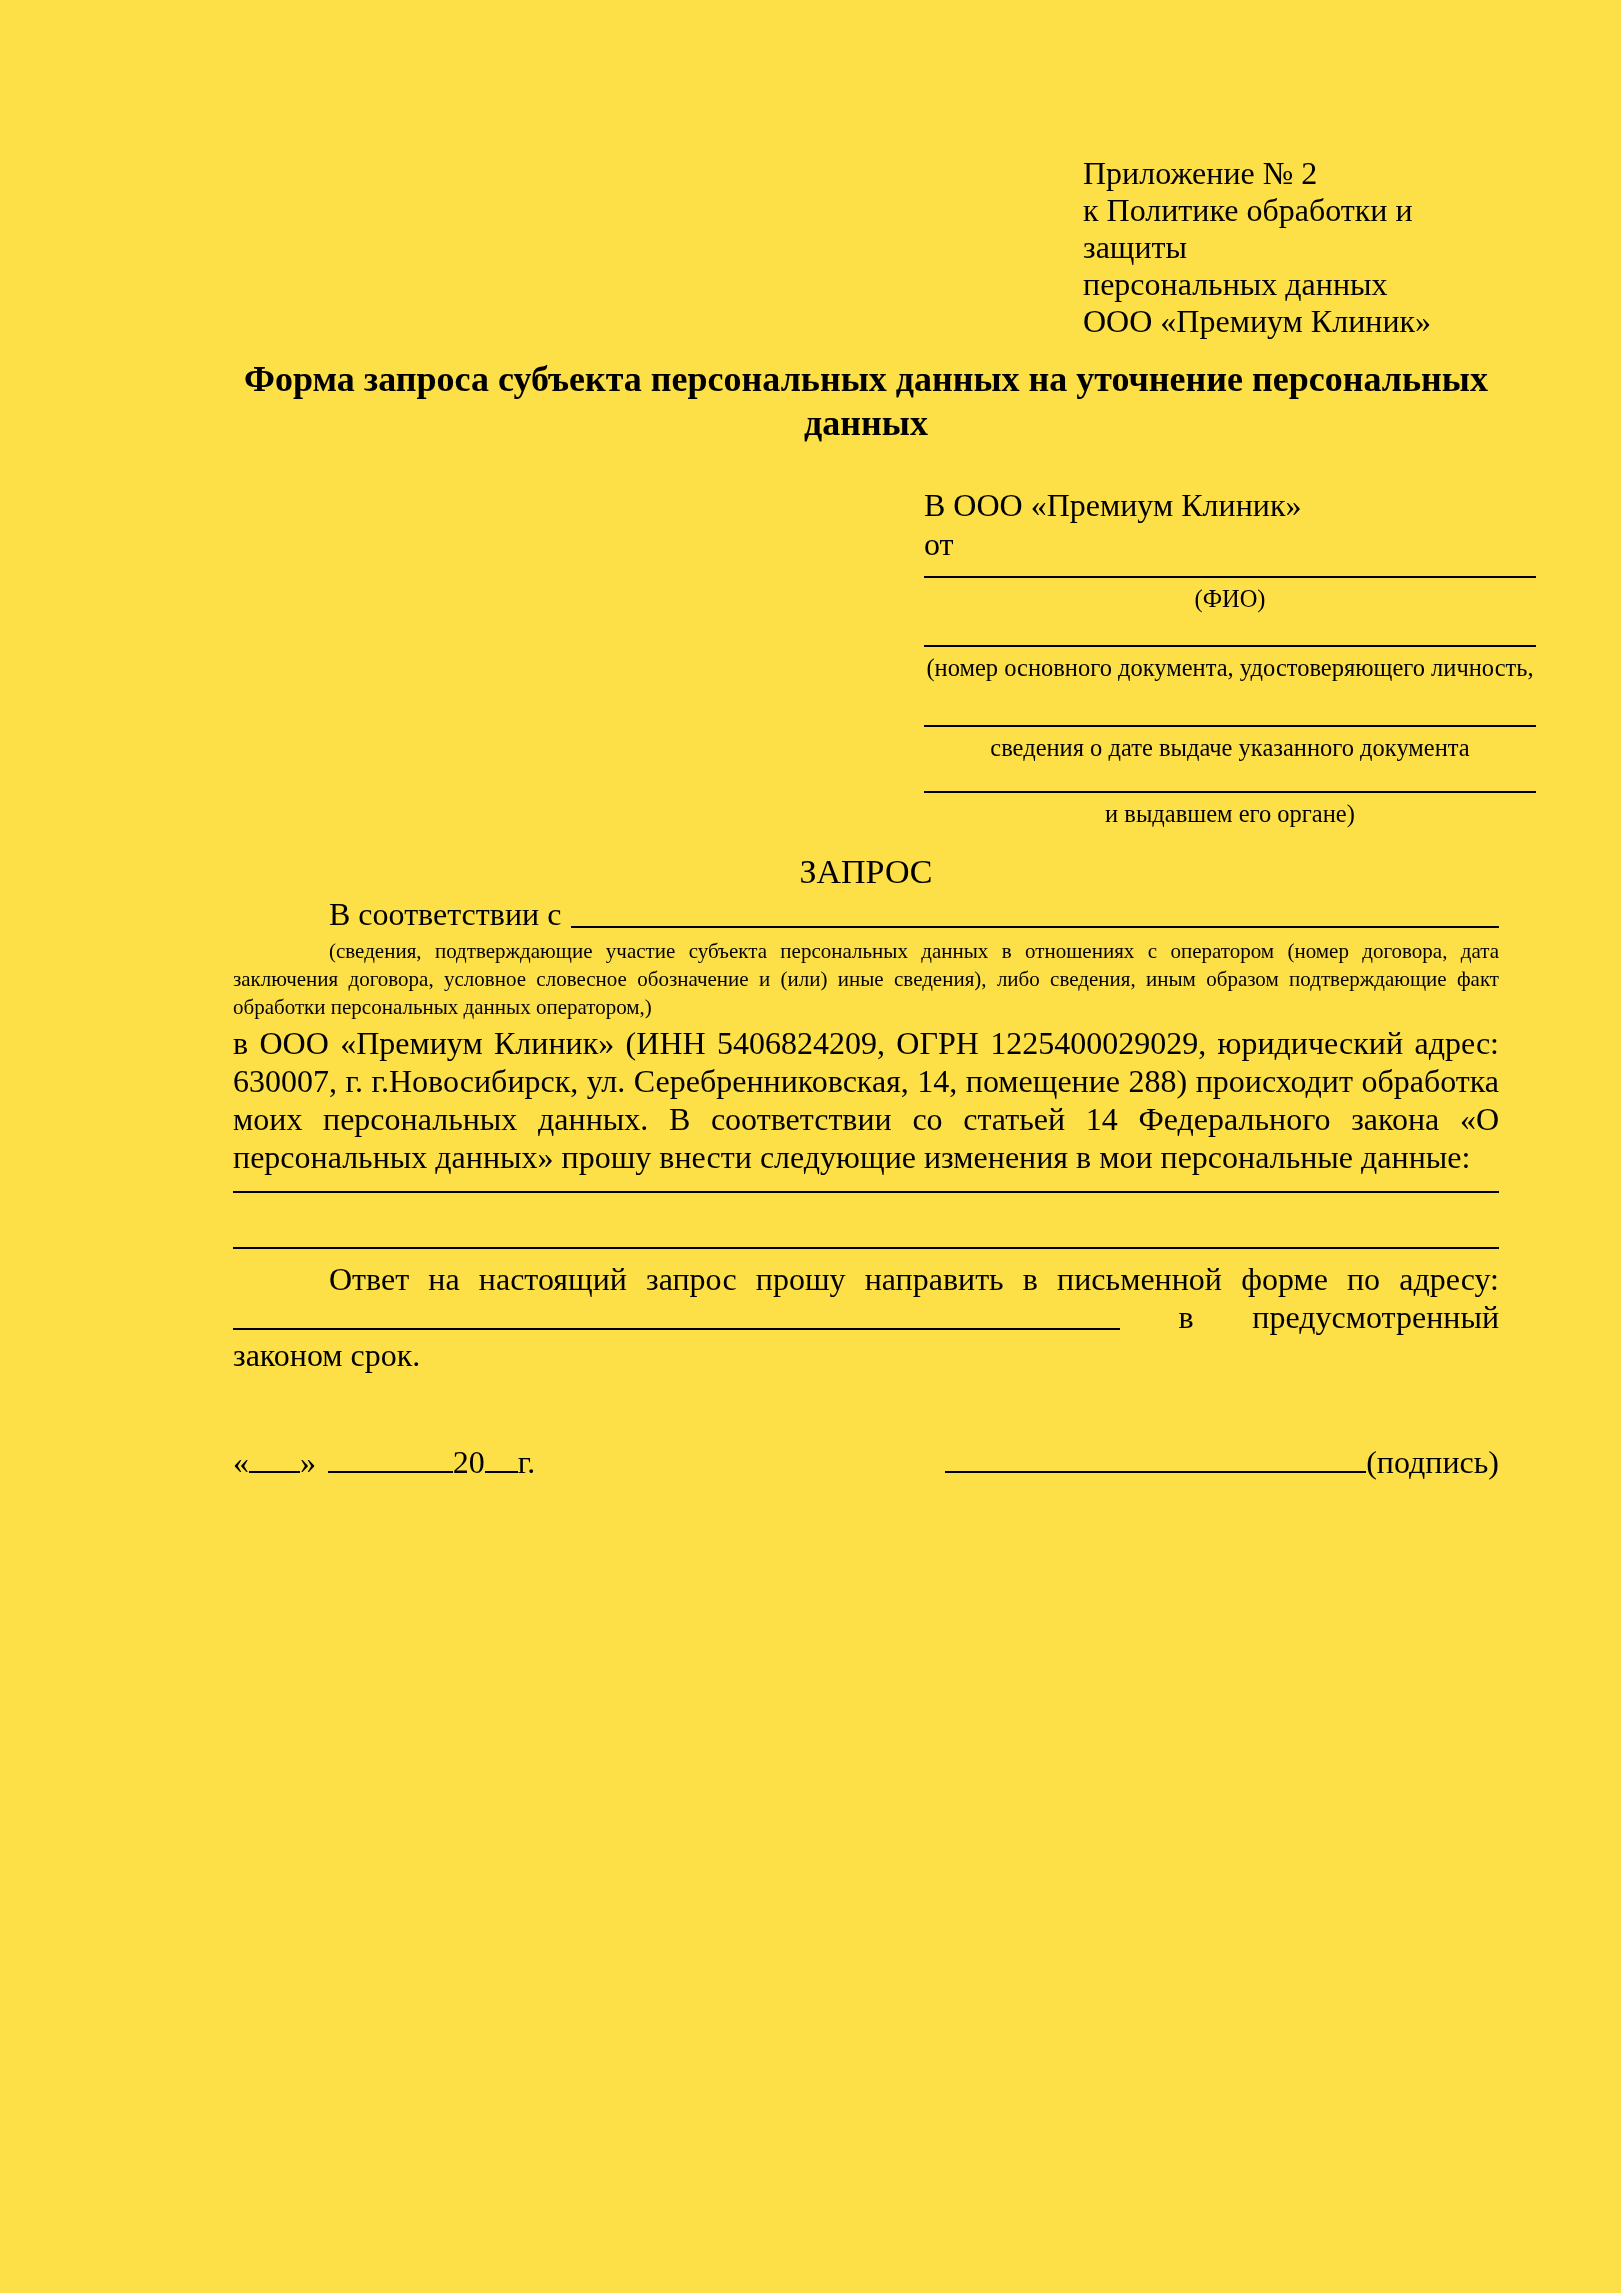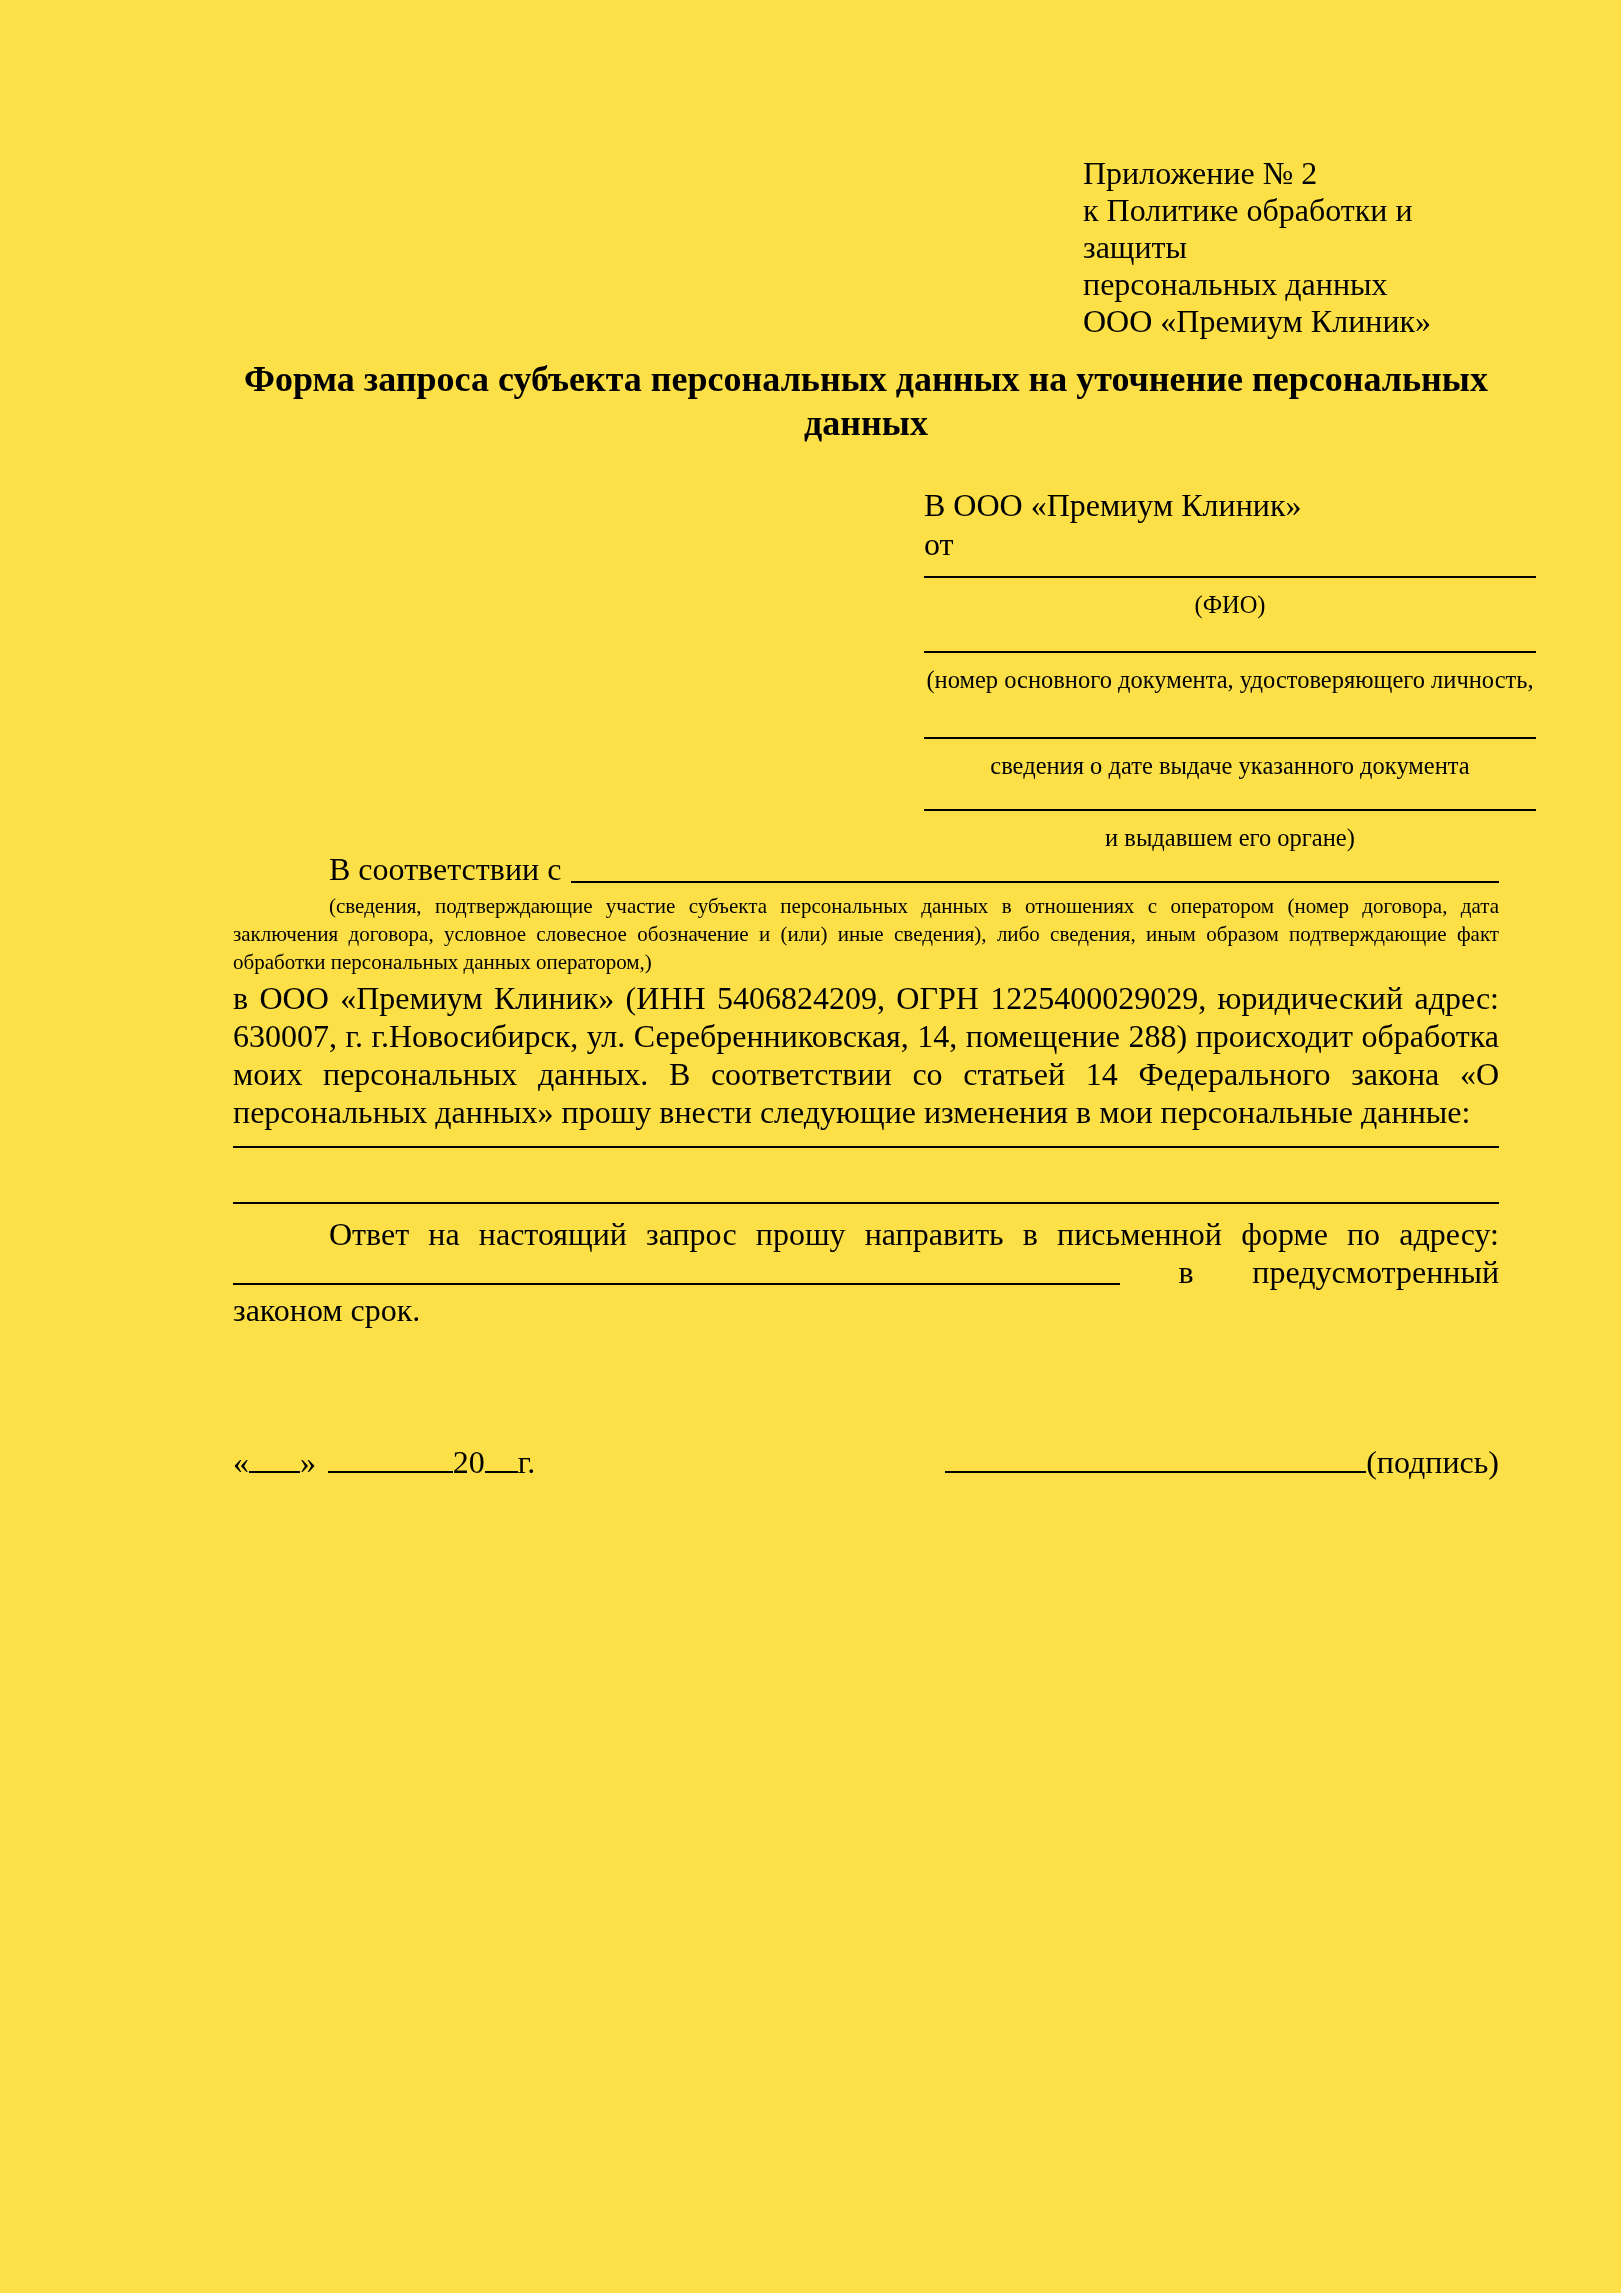--- a/index.html
+++ b/index.html
@@ -49,21 +49,21 @@
     height: 0;
   }
   .addr-blank.b1 { margin-top: 11.8px; }
   .addr-blank.b2 { margin-top: 32px; }
   .addr-blank.b3 { margin-top: 43px; }
   .addr-blank.b4 { margin-top: 29px; }
   .addr-caption {
     font-size: 24.5px;
     line-height: 29px;
     text-align: center;
-    padding-top: 12px;
+    padding-top: 6px;
   }
 
   
   .main {
     position: absolute;
     left: 233px;
     top: 849px;
     width: 1266px;
     font-size: 32px;
     line-height: 38px;
@@ -174,20 +174,21 @@
     <div class="addr-caption">(номер основного документа, удостоверяющего личность,</div>
 
     <div class="addr-blank b3"></div>
     <div class="addr-caption">сведения о дате выдаче указанного документа</div>
 
     <div class="addr-blank b4"></div>
     <div class="addr-caption">и выдавшем его органе)</div>
   </div>
 
   <div class="main">
+    <h2 class="zapros">ЗАПРОС</h2>
 
     <div class="intro-row">
       <span class="intro-prefix">В соответствии с</span>
       <span class="fill-line"></span>
     </div>
 
     <p class="small-caption">(сведения, подтверждающие участие субъекта персональных данных в отношениях с оператором (номер договора, дата заключения договора, условное словесное обозначение и (или) иные сведения), либо сведения, иным образом подтверждающие факт обработки персональных данных оператором,)</p>
 
     <p class="body-par">в ООО «Премиум Клиник» (ИНН 5406824209, ОГРН 1225400029029, юридический адрес: 630007, г. г.Новосибирск, ул. Серебренниковская, 14, помещение 288) происходит обработка моих персональных данных. В соответствии со статьей 14 Федерального закона «О персональных данных» прошу внести следующие изменения в мои персональные данные:</p>
 

